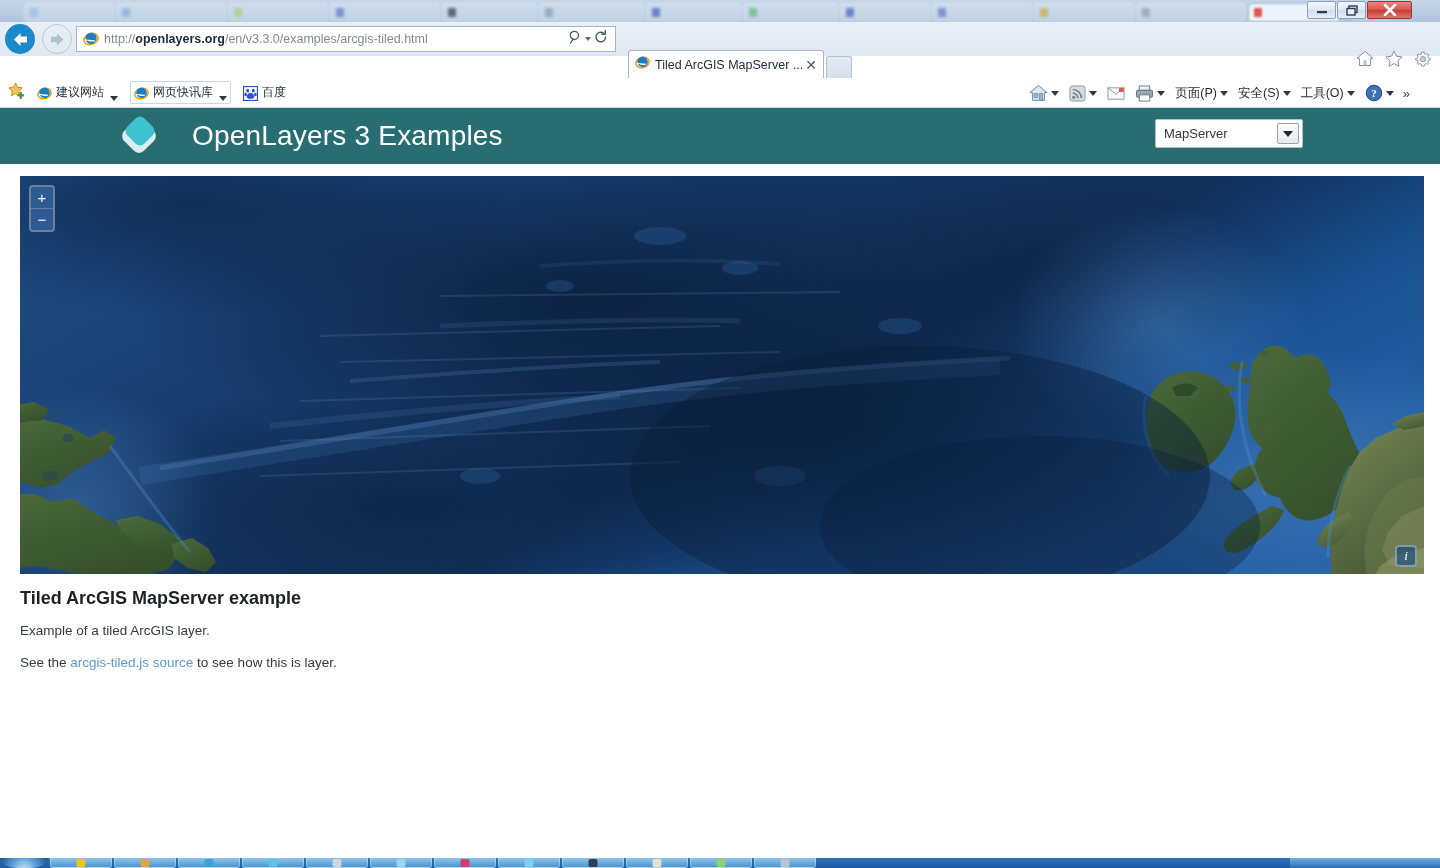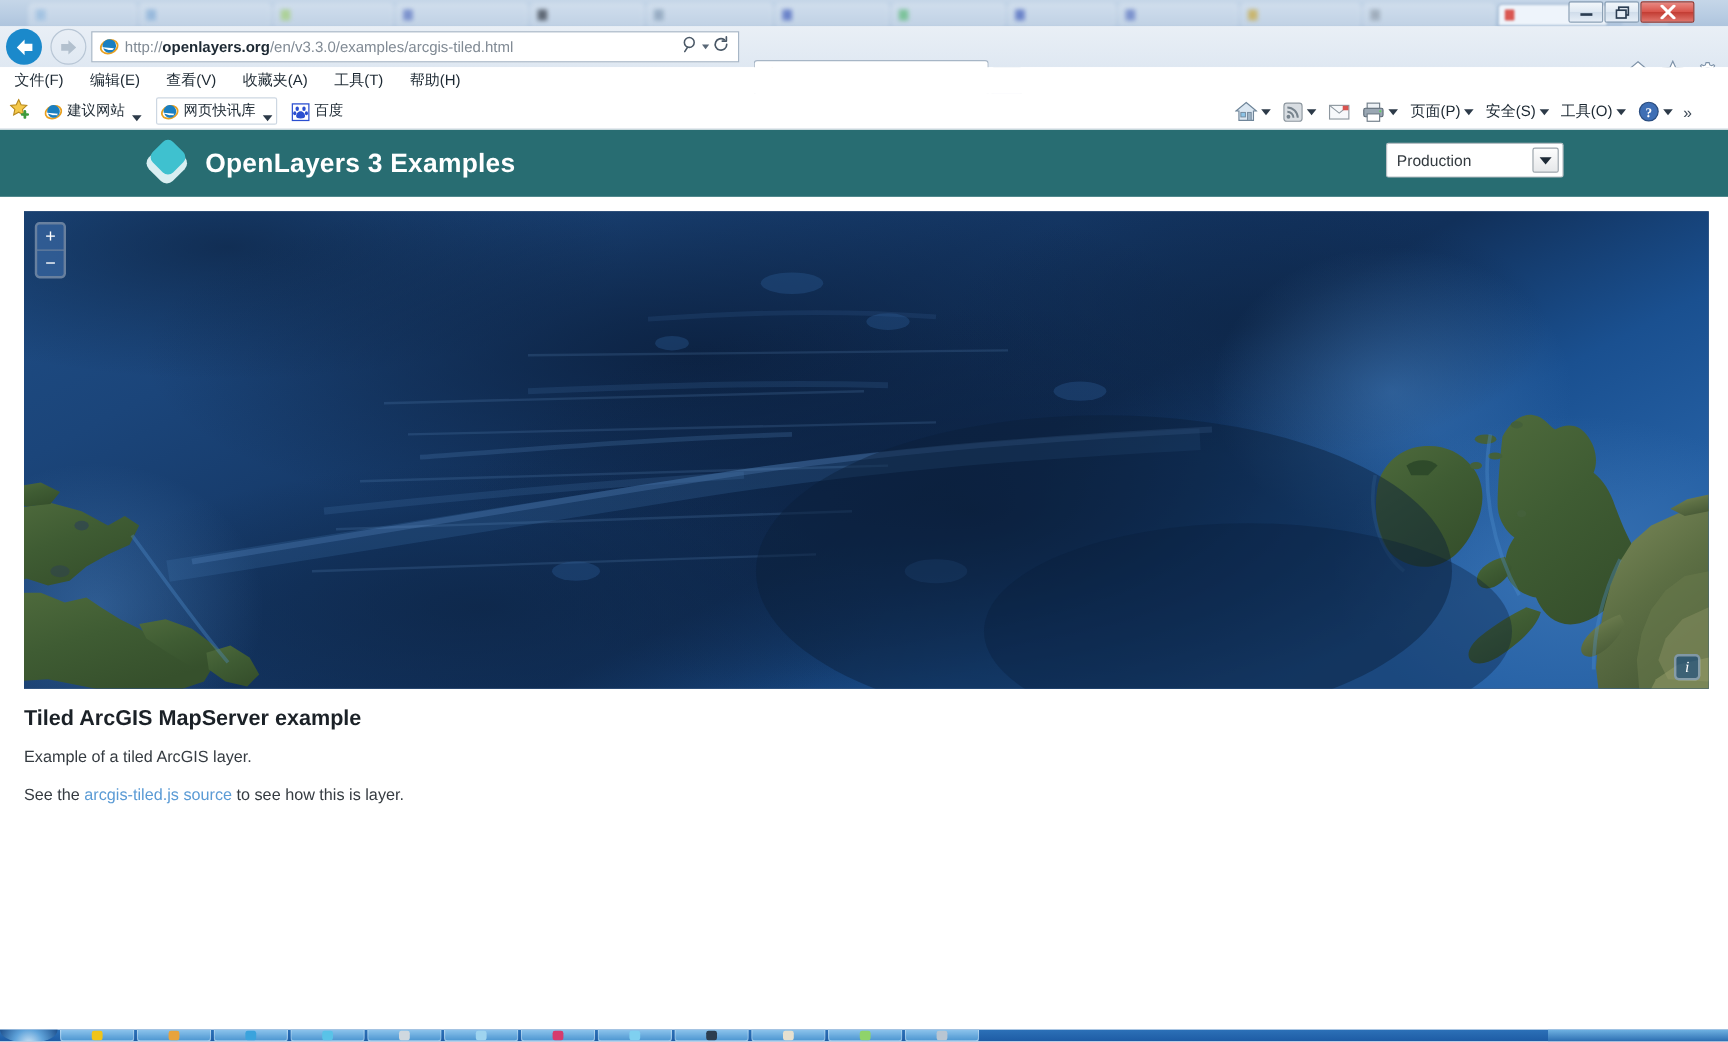--- a/index.html
+++ b/index.html
@@ -236,22 +236,22 @@
   }
   .ol-logo .dia {
     position: absolute; left: 5px; top: 5px;
     width: 28px; height: 28px;
     border-radius: 7px;
     transform: rotate(45deg);
   }
   .ol-logo .dia.back  { background: #d9eef1; }
   .ol-logo .dia.front { background: #3fc1cf; left: 8px; top: 2px; width: 24px; height: 24px; border-radius: 6px; }
   .ol-title {
-    font-size: 22px; color: #ffffff;
-    font-weight: bold; letter-spacing: .2px;
+    font-size: 28px; color: #ffffff;
+    font-weight: normal; letter-spacing: .2px; margin-left: 21px;
   }
   .ol-select-wrap {
     position: absolute; right: 137px; top: 11px;
   }
   .ol-select {
     width: 148px; height: 29px;
     background: #ffffff;
     border: 1px solid #b7bfc4;
     border-radius: 2px;
     display: flex; align-items: center;
@@ -539,28 +539,20 @@
       </span>
       <span>
         <svg width="18" height="17" viewBox="0 0 18 17">
           <path d="M9 2.2 L10.3 2.2 L10.8 4.1 L12.3 4.8 L14 3.9 L14.9 4.9 L13.9 6.5 L14.5 8 L16.4 8.5 L16.4 9.8 L14.5 10.3 L13.9 11.8 L14.9 13.4 L14 14.4 L12.3 13.5 L10.8 14.2 L10.3 16.1 L9 16.1 L7.7 16.1 L7.2 14.2 L5.7 13.5 L4 14.4 L3.1 13.4 L4.1 11.8 L3.5 10.3 L1.6 9.8 L1.6 8.5 L3.5 8 L4.1 6.5 L3.1 4.9 L4 3.9 L5.7 4.8 L7.2 4.1 L7.7 2.2 Z" fill="#ffffff" stroke="#7d92a8" stroke-width="0.9"></path>
           <circle cx="9" cy="9.15" r="2.6" fill="#c8d5e1" stroke="#7d92a8" stroke-width="0.9"></circle>
         </svg>
       </span>
     </div>
   </div>
 
-  <div class="menubar" id="menubar">
-      <div class="menuitem">文件(F)</div>
-      <div class="menuitem">编辑(E)</div>
-      <div class="menuitem">查看(V)</div>
-      <div class="menuitem">收藏夹(A)</div>
-      <div class="menuitem">工具(T)</div>
-      <div class="menuitem">帮助(H)</div>
-    </div>
 
   <div class="favbar">
     <span>
       <svg width="17" height="17" viewBox="0 0 18 18">
         <path d="M8 1 L10.1 5.6 L15.1 6.2 L11.4 9.7 L12.4 14.6 L8 12.2 L3.6 14.6 L4.6 9.7 L0.9 6.2 L5.9 5.6 Z" fill="#f4c84a" stroke="#b88a1e" stroke-width="1"></path>
         <path d="M13.5 11.5 L13.5 17 M11 14.2 L16 14.2" stroke="#3d9a3d" stroke-width="2.4" stroke-linecap="round"></path>
       </svg>
     </span>
     <div id="favbarItems" style="display:flex;align-items:center;gap:9px;">
         <div class="favitem">
@@ -665,21 +657,21 @@
     <div class="olheader">
       <div class="ol-brand">
         <div class="ol-logo">
           <div class="dia back"></div>
           <div class="dia front"></div>
         </div>
         <div class="ol-title">OpenLayers 3 Examples</div>
       </div>
       <div class="ol-select-wrap">
         <div class="ol-select">
-          <span>Production</span>
+          <span>MapServer</span>
           <span class="arrowbox">
               <span class="v"></span>
             </span>
         </div>
       </div>
     </div>
 
     <div class="mapwrap">
       <svg class="mapimg" viewBox="0 0 1404 398" preserveAspectRatio="none">
         <defs>

